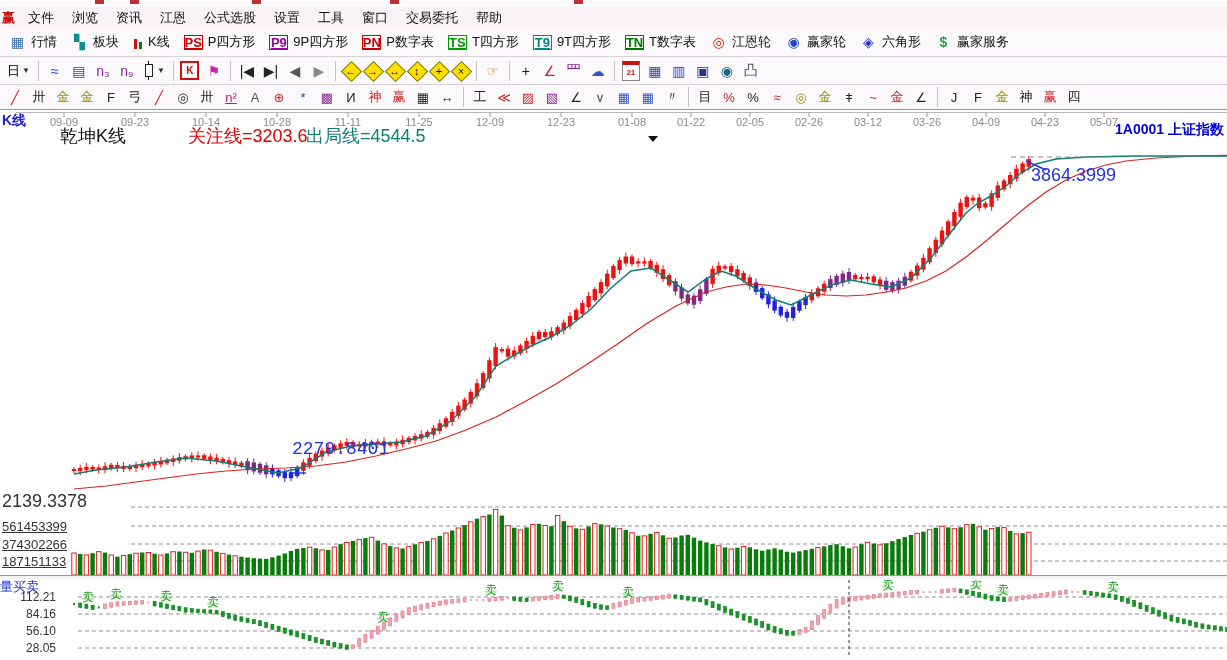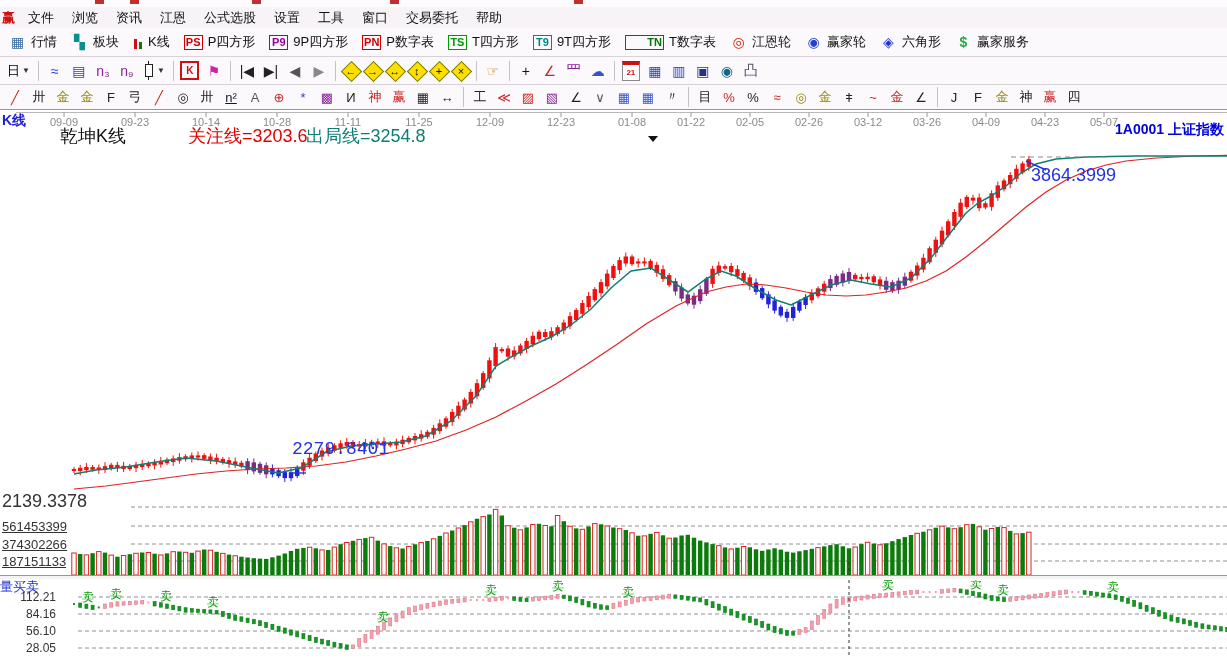--- a/index.html
+++ b/index.html
@@ -10,21 +10,21 @@
   .tmark{position:absolute;top:0;height:4px;width:9px;background:#c03030;}
   #menubar{position:absolute;left:0;top:7px;width:100%;height:21px;background:#f7f3f7;
            border-bottom:1px solid #d8d2d8;display:flex;align-items:center;}
   #app-logo{color:#cc1111;font-weight:bold;font-size:13px;padding:0 4px 0 2px;}
   .mitem{font-size:13px;color:#111;padding:1px 9px;cursor:default;}
   #toolbar-main{position:absolute;left:0;top:28px;width:100%;height:29px;background:#fbf9fb;
                 border-bottom:1px solid #d8d2d8;display:flex;align-items:center;padding-left:2px;box-sizing:border-box;}
   .tb2{display:inline-flex;align-items:center;gap:5px;height:24px;padding:0 7px;font-size:13px;color:#111;}
   .i16{display:inline-flex;align-items:center;justify-content:center;width:17px;height:16px;font-size:14px;}
   .pbox{display:inline-flex;align-items:center;justify-content:center;width:17px;height:13px;
-        border:1px solid currentColor;font-size:11px;font-weight:bold;}
+        border:1px solid currentColor;font-size:13px;font-weight:bold;text-decoration:underline;}
   .kicon{display:inline-flex;align-items:flex-end;height:14px;}
   .kb{display:inline-block;width:3px;height:10px;margin:0 1px;}
   #toolbar-icons{position:absolute;left:0;top:57px;width:100%;height:28px;background:#fbf9fb;
                  border-bottom:1px solid #d8d2d8;display:flex;align-items:center;padding-left:3px;box-sizing:border-box;}
   .tbtn{display:inline-flex;align-items:center;justify-content:center;min-width:24px;height:23px;font-size:14px;color:#333;}
   .sep{width:1px;height:20px;background:#c8c2c8;margin:0 4px;}
   .daybtn{display:inline-flex;align-items:center;gap:2px;font-size:13px;padding:0 4px;height:22px;}
   .caret{font-size:8px;color:#333;}
   .dwrap{position:relative;width:22px;height:22px;display:inline-block;}
   .drot{position:absolute;left:4px;top:4px;width:13px;height:13px;background:#ffdf00;border:1px solid #777700;transform:rotate(45deg);}
@@ -112,21 +112,21 @@
       </span>
       <span class="tb2">
         <span class="pbox" style="color: rgb(0, 153, 0);">TS</span>
         <span>T四方形</span>
       </span>
       <span class="tb2">
         <span class="pbox" style="color: rgb(0, 136, 136);">T9</span>
         <span>9T四方形</span>
       </span>
       <span class="tb2">
-        <span class="pbox" style="color: rgb(0, 119, 0); padding-left: 20px;">TN</span>
+        <span class="pbox" style="color: rgb(0, 119, 0);">TN</span>
         <span>T数字表</span>
       </span>
       <span class="tb2">
         <span class="i16" style="color: rgb(204, 34, 0);">◎</span>
         <span>江恩轮</span>
       </span>
       <span class="tb2">
         <span class="i16" style="color: rgb(34, 68, 204);">◉</span>
         <span>赢家轮</span>
       </span>
@@ -208,21 +208,21 @@
   <div id="toolbar-draw">
       <span class="dbtn" style="color: rgb(204, 34, 34);">╱</span>
       <span class="dbtn" style="color: rgb(34, 34, 34);">卅</span>
       <span class="dbtn" style="color: rgb(153, 136, 0);">金</span>
       <span class="dbtn" style="color: rgb(153, 136, 0);">金</span>
       <span class="dbtn" style="color: rgb(34, 34, 34);">F</span>
       <span class="dbtn" style="color: rgb(34, 34, 34);">弓</span>
       <span class="dbtn" style="color: rgb(204, 34, 34);">╱</span>
       <span class="dbtn" style="color: rgb(34, 34, 34);">◎</span>
       <span class="dbtn" style="color: rgb(34, 34, 34);">卅</span>
-      <span class="dbtn" style="color: #0f172a; text-decoration: underline;">n²</span>
+      <span class="dbtn" style="color: #be185d; text-decoration: underline;">n²</span>
       <span class="dbtn" style="color: rgb(85, 85, 85);">A</span>
       <span class="dbtn" style="color: rgb(204, 34, 34);">⊕</span>
       <span class="dbtn" style="color: rgb(34, 68, 204);">*</span>
       <span class="dbtn" style="color: rgb(136, 34, 153);">▩</span>
       <span class="dbtn" style="color: rgb(34, 34, 34);">И</span>
       <span class="dbtn" style="color: rgb(204, 34, 34);">神</span>
       <span class="dbtn" style="color: rgb(204, 34, 34);">赢</span>
       <span class="dbtn" style="color: rgb(34, 34, 34);">▦</span>
       <span class="dbtn" style="color: rgb(34, 34, 34);">↔</span>
       <span class="sep"></span>
@@ -985,21 +985,21 @@
           <text x="981" y="483.6" font-size="12" fill="#0a9a0a">卖</text>
           <text x="1091" y="480.5333333333333" font-size="12" fill="#0a9a0a">卖</text>
           <line x1="833" y1="452" x2="833" y2="546" stroke="#333" stroke-dasharray="3 3"></line>
         </g>
       </svg>
   </div>
 
   <div class="lbl" id="k-label">K线</div>
   <div class="lbl" id="qk-label">乾坤K线</div>
   <div class="lbl" id="att-label">关注线=3203.6</div>
-  <div class="lbl" id="exit-label">出局线=3254.8</div>
+  <div class="lbl" id="exit-label">出局线=4544.5</div>
   <div id="sym-label">1A0001  上证指数</div>
 
   <div class="lbl" id="anno-high">3864.3999</div>
   <div class="lbl" id="anno-low">2279.8401</div>
 
   <div class="lbl" id="price-min">2139.3378</div>
   <div class="vlbl" style="top:519px">561453399</div>
   <div class="vlbl" style="top:537px">374302266</div>
   <div class="vlbl" style="top:554px">187151133</div>
 

